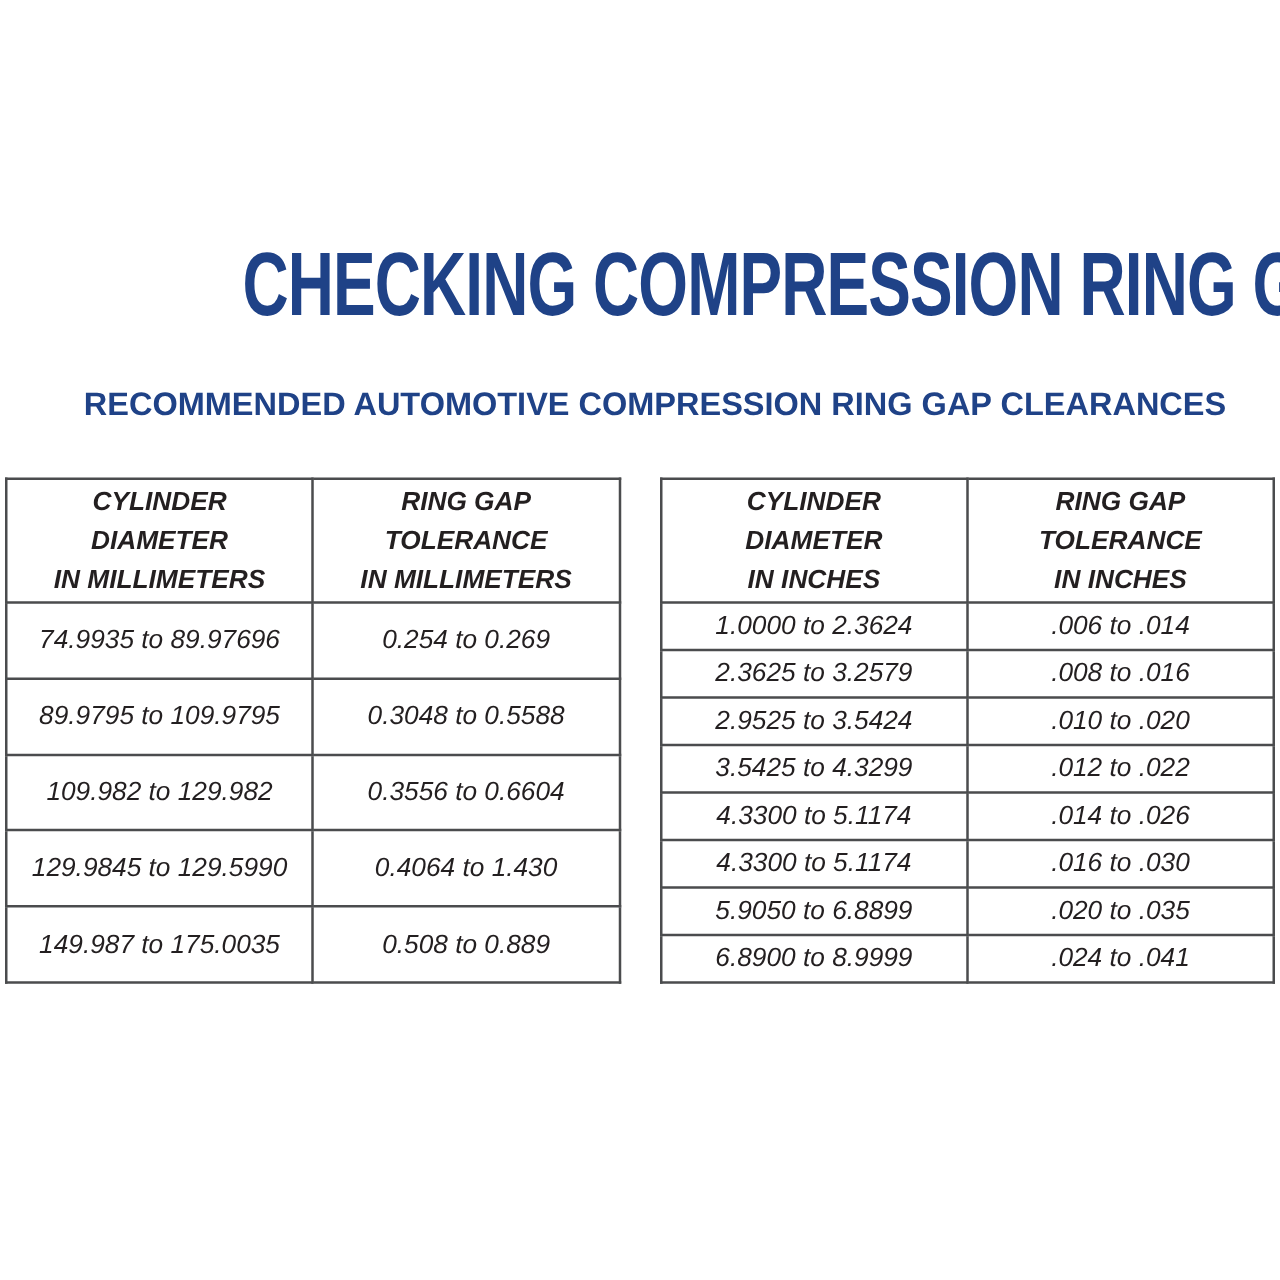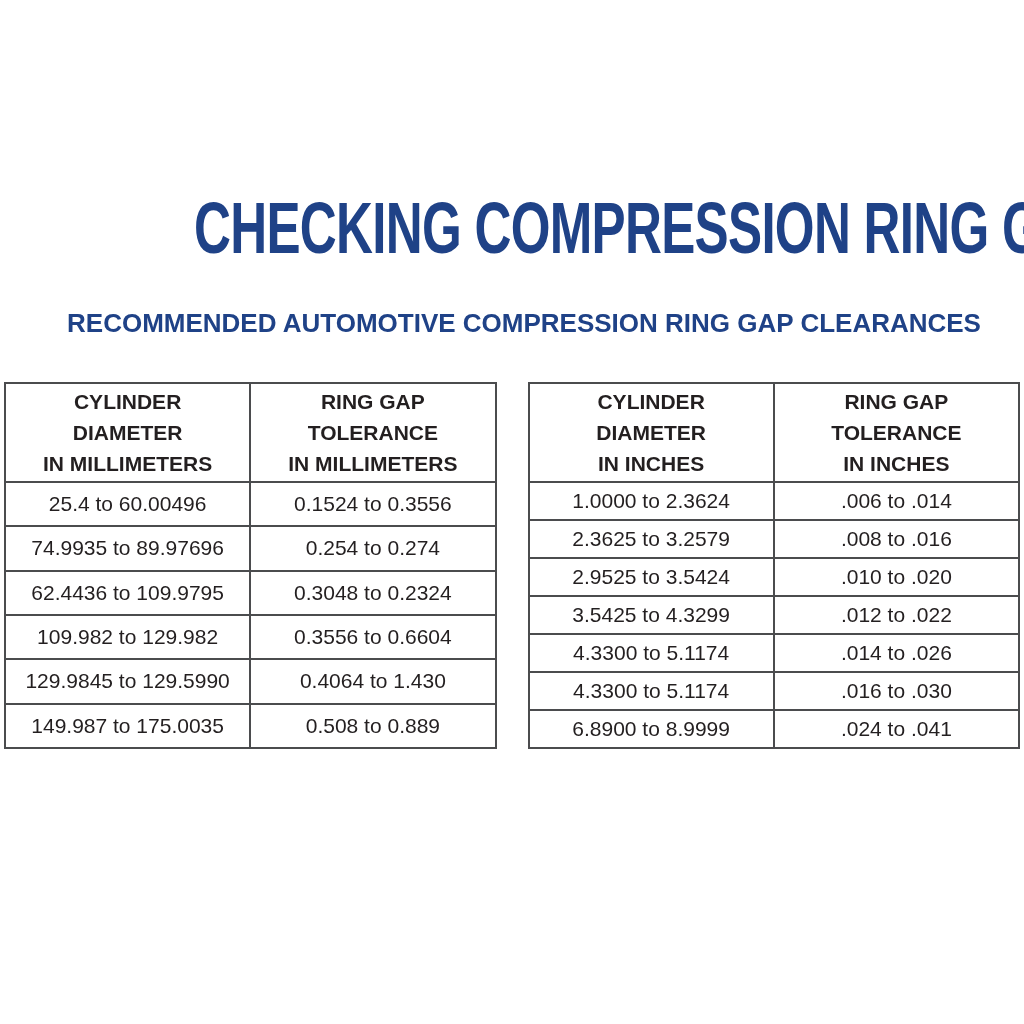--- a/index.html
+++ b/index.html
@@ -53,20 +53,21 @@
     left: 4px;
     width: 1016px;
     display: flex;
     gap: 31px;
   }
   table.spec-table {
     border-collapse: collapse;
     table-layout: fixed;
     width: 586px;
     color: var(--text, #231f20);
+    font-style: italic;
   }
   table.spec-table th,
   table.spec-table td {
     border: 2px solid var(--border, #4b4c4e);
     width: 50%;
     text-align: center;
     vertical-align: middle;
     padding: 0;
   }
   table.spec-table th {
@@ -99,30 +100,26 @@
           <th>CYLINDER
 DIAMETER
 IN MILLIMETERS</th>
           <th>RING GAP
 TOLERANCE
 IN MILLIMETERS</th>
         </tr>
       </thead>
       <tbody>
         <tr>
-          <td>25.4 to 60.00496</td>
-          <td>0.1524 to 0.3556</td>
+          <td>74.9935 to 89.97696</td>
+          <td>0.254 to 0.269</td>
         </tr>
         <tr>
-          <td>74.9935 to 89.97696</td>
-          <td>0.254 to 0.274</td>
-        </tr>
-        <tr>
-          <td>62.4436 to 109.9795</td>
-          <td>0.3048 to 0.2324</td>
+          <td>89.9795 to 109.9795</td>
+          <td>0.3048 to 0.5588</td>
         </tr>
         <tr>
           <td>109.982 to 129.982</td>
           <td>0.3556 to 0.6604</td>
         </tr>
         <tr>
           <td>129.9845 to 129.5990</td>
           <td>0.4064 to 1.430</td>
         </tr>
         <tr>
@@ -162,20 +159,24 @@
         </tr>
         <tr>
           <td>4.3300 to 5.1174</td>
           <td>.014 to .026</td>
         </tr>
         <tr>
           <td>4.3300 to 5.1174</td>
           <td>.016 to .030</td>
         </tr>
         <tr>
+          <td>5.9050 to 6.8899</td>
+          <td>.020 to .035</td>
+        </tr>
+        <tr>
           <td>6.8900 to 8.9999</td>
           <td>.024 to .041</td>
         </tr>
       </tbody>
     </table>
 
   </div>
 </div>
 
 </body></html>

